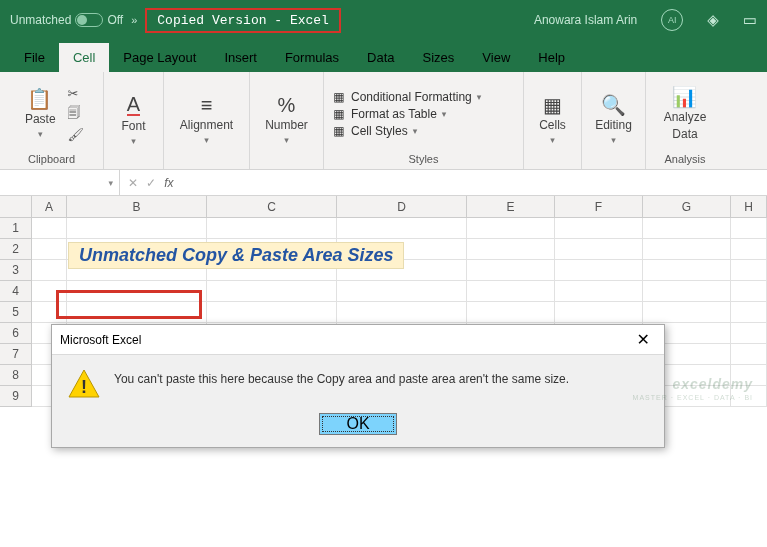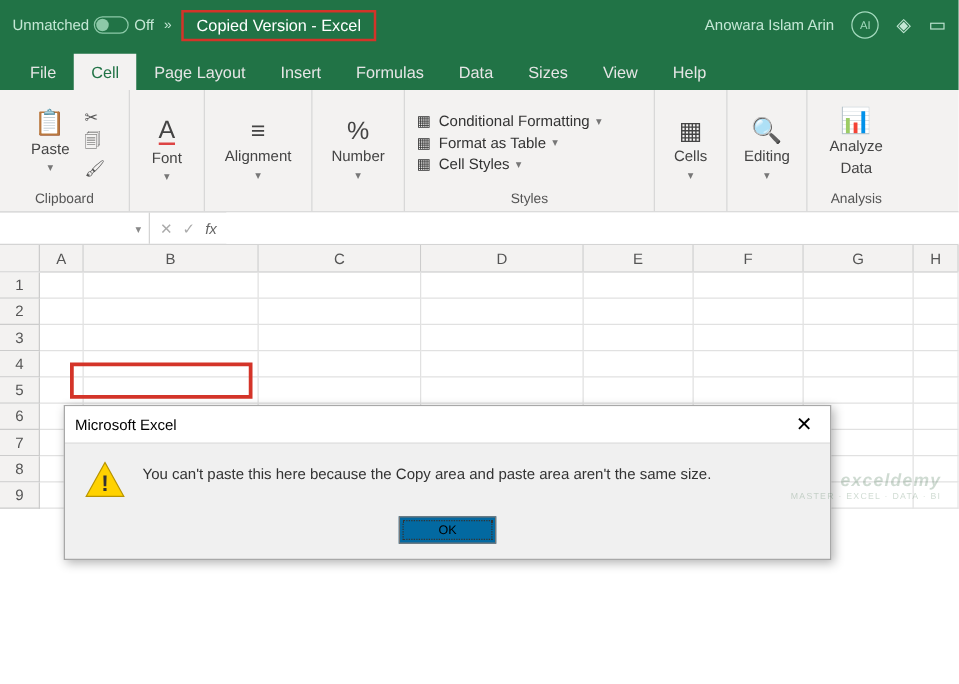--- a/index.html
+++ b/index.html
@@ -3,27 +3,27 @@
 <meta charset="utf-8">
 <style>
 * { margin: 0; padding: 0; box-sizing: border-box; font-family: "Segoe UI", Arial, sans-serif; }
 body { width: 767px; height: 547px; background: #fff; overflow: hidden; position: relative; }
 
 .titlebar { height: 40px; background: #217346; display: flex; align-items: center; color: #c4e7d5; font-size: 12px; padding: 0 10px; }
 .autosave { display: flex; align-items: center; gap: 4px; }
 .toggle { width: 28px; height: 14px; border: 1px solid #8cc9a8; border-radius: 8px; position: relative; }
 .toggle-knob { width: 10px; height: 10px; background: #8cc9a8; border-radius: 50%; position: absolute; top: 1px; left: 1px; }
 .chev { margin: 0 8px; font-size: 11px; }
-.title-highlight { border: 2px solid #d43429; padding: 3px 10px; color: #fff; font-size: 13px; }
-.title-right { margin-left: auto; display: flex; align-items: center; gap: 14px; }
+.title-highlight { border: 2px solid #d43429; padding: 3px 10px; color: #fff; font-size: 13px; font-family: Liberation Mono, monospace; }
+.title-right { margin-left: auto; display: flex; align-items: center; gap: 24px; }
 .avatar { width: 22px; height: 22px; border-radius: 50%; border: 1px solid #a3d9bd; display: flex; align-items: center; justify-content: center; font-size: 9px; color: #a3d9bd; }
 .titlebtn { color: #c4e7d5; font-size: 15px; }
 
 .tabs { height: 32px; background: #217346; display: flex; align-items: flex-end; padding-left: 10px; }
-.tab { padding: 7px 14px; color: #e5e5e5; font-size: 13px; cursor: pointer; }
+.tab { padding: 7px 14px; color: #000000; font-size: 13px; cursor: pointer; }
 .tab.active { background: #f3f2f1; color: #217346; }
 
 .ribbon { height: 98px; background: #f3f2f1; border-bottom: 1px solid #d4d4d4; display: flex; }
 .rgroup { border-right: 1px solid #d8d8d8; padding: 4px 8px 2px; display: flex; flex-direction: column; align-items: center; justify-content: space-between; }
 .rgroup-main { flex: 1; display: flex; align-items: center; gap: 6px; }
 .rgroup-label { font-size: 11px; color: #555; padding: 2px 0; }
 .ribbtn { display: flex; flex-direction: column; align-items: center; gap: 3px; padding: 4px 6px; font-size: 12px; color: #444; cursor: pointer; }
 .ribbtn .ic { font-size: 20px; line-height: 1; }
 .smallbtns { display: flex; flex-direction: column; gap: 2px; font-size: 13px; color: #555; }
 .styles-list { display: flex; flex-direction: column; gap: 3px; font-size: 12px; color: #333; }
@@ -49,21 +49,21 @@
 .heading-text { position: absolute; left: 68px; top: 46px; font-size: 18px; font-weight: 700; font-style: italic; color: #2455a3; background: #fff2cc; padding: 2px 10px; border: 1px solid #e8dcb0; }
 .redbox { position: absolute; left: 56px; top: 94px; width: 146px; height: 29px; border: 3px solid #d43429; }
 
 .dialog { position: absolute; left: 51px; top: 324px; width: 614px; background: #f0f0f0; border: 1px solid #a8a8a8; box-shadow: 2px 2px 8px rgba(0,0,0,0.3); }
 .dlg-title { height: 30px; display: flex; align-items: center; justify-content: space-between; padding: 0 8px; font-size: 12px; background: #fff; border-bottom: 1px solid #dadada; }
 .dlg-close { font-size: 16px; cursor: pointer; padding: 0 6px; }
 .dlg-body { padding: 14px 16px 8px; display: flex; gap: 14px; font-size: 12px; color: #333; }
 .warn-icon { width: 32px; height: 30px; }
 .dlg-msg { line-height: 1.7; }
 .dlg-btns { display: flex; justify-content: center; padding: 6px 0 12px; }
-.dlg-ok { width: 78px; height: 22px; font-size: 10px; border: 1px solid #777; background: #0369a1; outline: 1px dotted #333; outline-offset: -4px; cursor: pointer; }
+.dlg-ok { width: 78px; height: 22px; font-size: 16px; border: 1px solid #777; background: #7dd3fc; outline: 1px dotted #333; outline-offset: -4px; cursor: pointer; }
 
 .watermark { position: absolute; right: 14px; top: 376px; font-size: 14px; font-style: italic; font-weight: 700; color: rgba(37,93,49,0.22); letter-spacing: 1px; }
 .watermark-sub { position: absolute; right: 14px; top: 394px; font-size: 7px; color: rgba(37,93,49,0.22); letter-spacing: 1px; }
 </style>
 </head>
 <body>
 
 <div class="titlebar">
   <div class="autosave">
     <span>Unmatched</span>
@@ -313,20 +313,21 @@
         <div class="cell" style="width: 35px;"></div>
         <div class="cell" style="width: 140px;"></div>
         <div class="cell" style="width: 130px;"></div>
         <div class="cell" style="width: 130px;"></div>
         <div class="cell" style="width: 88px;"></div>
         <div class="cell" style="width: 88px;"></div>
         <div class="cell" style="width: 88px;"></div>
         <div class="cell" style="width: 36px;"></div>
       </div>
     </div>
+  <div class="heading-text">Unmatched Copy &amp; Paste Area Sizes</div>
   <div class="redbox"></div>
 </div>
 
 <div class="dialog">
   <div class="dlg-title">
     <span>Microsoft Excel</span>
     <span class="dlg-close">✕</span>
   </div>
   <div class="dlg-body">
     <svg class="warn-icon" viewBox="0 0 32 30">

